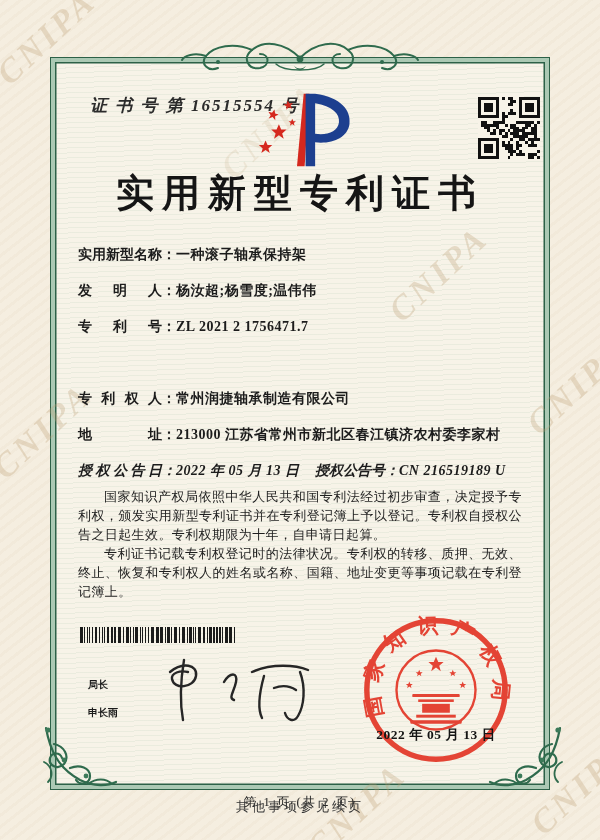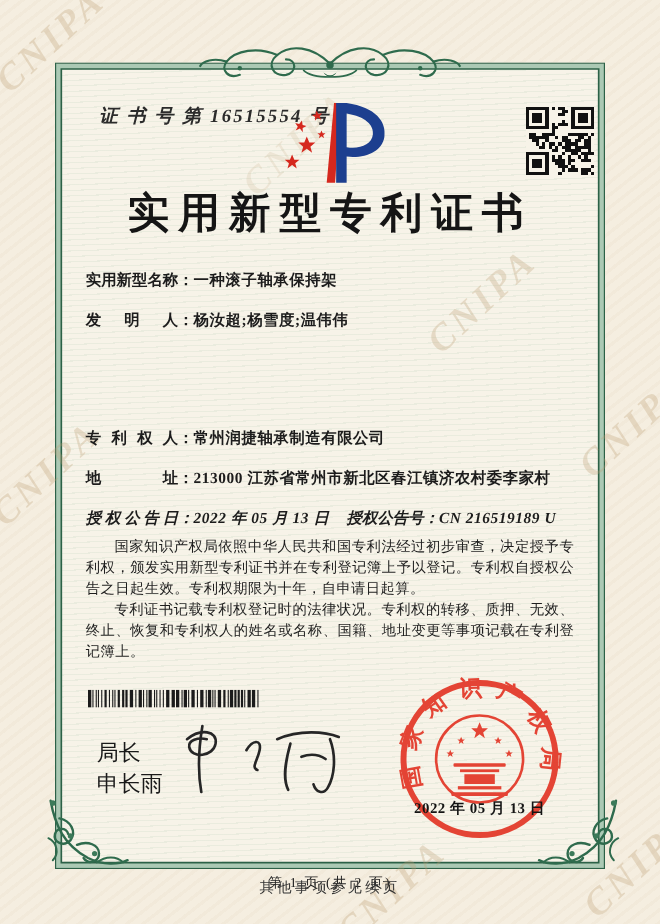--- a/index.html
+++ b/index.html
@@ -22,21 +22,21 @@
          font-size:38px;font-weight:700;letter-spacing:8px;color:#151515;}
   .frow{position:absolute;left:78px;font-size:14px;font-weight:600;color:#1c1c1c;white-space:nowrap;}
   .flabel{display:inline-block;width:84px;text-align:justify;text-align-last:justify;vertical-align:top;}
   .fvalue{letter-spacing:.5px;}
   .fcol2{position:absolute;left:237px;top:0;}
   .paras{position:absolute;left:78px;top:487px;width:444px;font-size:13px;line-height:19px;
          text-align:justify;color:#1e1e1e;}
   .paras p{margin:0;text-indent:2em;letter-spacing:.4px;}
   .barcode{position:absolute;left:80px;top:627px;}
   .signer{position:absolute;left:88px;top:671px;font-family:"Liberation Sans","DejaVu Sans",sans-serif;
-          font-size:20px;font-weight:400;color:#1a1a1a;line-height:28px;}
+          font-size:10px;font-weight:700;color:#1a1a1a;line-height:28px;}
   .sig{position:absolute;left:150px;top:650px;}
   .seal{position:absolute;left:352px;top:606px;mix-blend-mode:multiply;opacity:.92;}
   .seal-date{position:absolute;left:358px;top:726px;width:156px;text-align:center;
              font-size:13.5px;font-weight:700;color:#141414;letter-spacing:.5px;z-index:4;}
   .page-num{position:absolute;left:0;top:762px;width:100%;text-align:center;font-size:12.5px;
             letter-spacing:2px;color:#222;margin-top:32px;}
   .note{position:absolute;left:0;top:798px;width:100%;text-align:center;font-size:13px;
         letter-spacing:3px;color:#333;}
   .ornament-top{position:absolute;left:180px;top:38px;z-index:3;}
   .corner{position:absolute;z-index:3;}
@@ -270,20 +270,23 @@
     </svg>
 
     <div class="title">实用新型专利证书</div>
 
     <div class="frow" style="top:246px;">
       <span class="flabel">实用新型名称</span><span>：</span><span class="fvalue">一种滚子轴承保持架</span>
     </div>
     <div class="frow" style="top:282px;">
       <span class="flabel">发明人</span><span>：</span><span class="fvalue">杨汝超;杨雪度;温伟伟</span>
     </div>
+    <div class="frow" style="top:318px;">
+      <span class="flabel">专利号</span><span>：</span><span class="fvalue">ZL 2021 2 1756471.7</span>
+    </div>
     <div class="frow" style="top:390px;">
       <span class="flabel">专利权人</span><span>：</span><span class="fvalue">常州润捷轴承制造有限公司</span>
     </div>
     <div class="frow" style="top:426px;">
       <span class="flabel">地址</span><span>：</span><span class="fvalue">213000 江苏省常州市新北区春江镇济农村委李家村</span>
     </div>
     <div class="frow" style="top:462px;font-style:italic;">
       <span class="flabel">授权公告日</span><span>：</span><span class="fvalue">2022 年 05 月 13 日</span>
       <span class="fcol2"><span>授权公告号</span><span>：</span><span class="fvalue">CN 216519189 U</span></span>
     </div>

